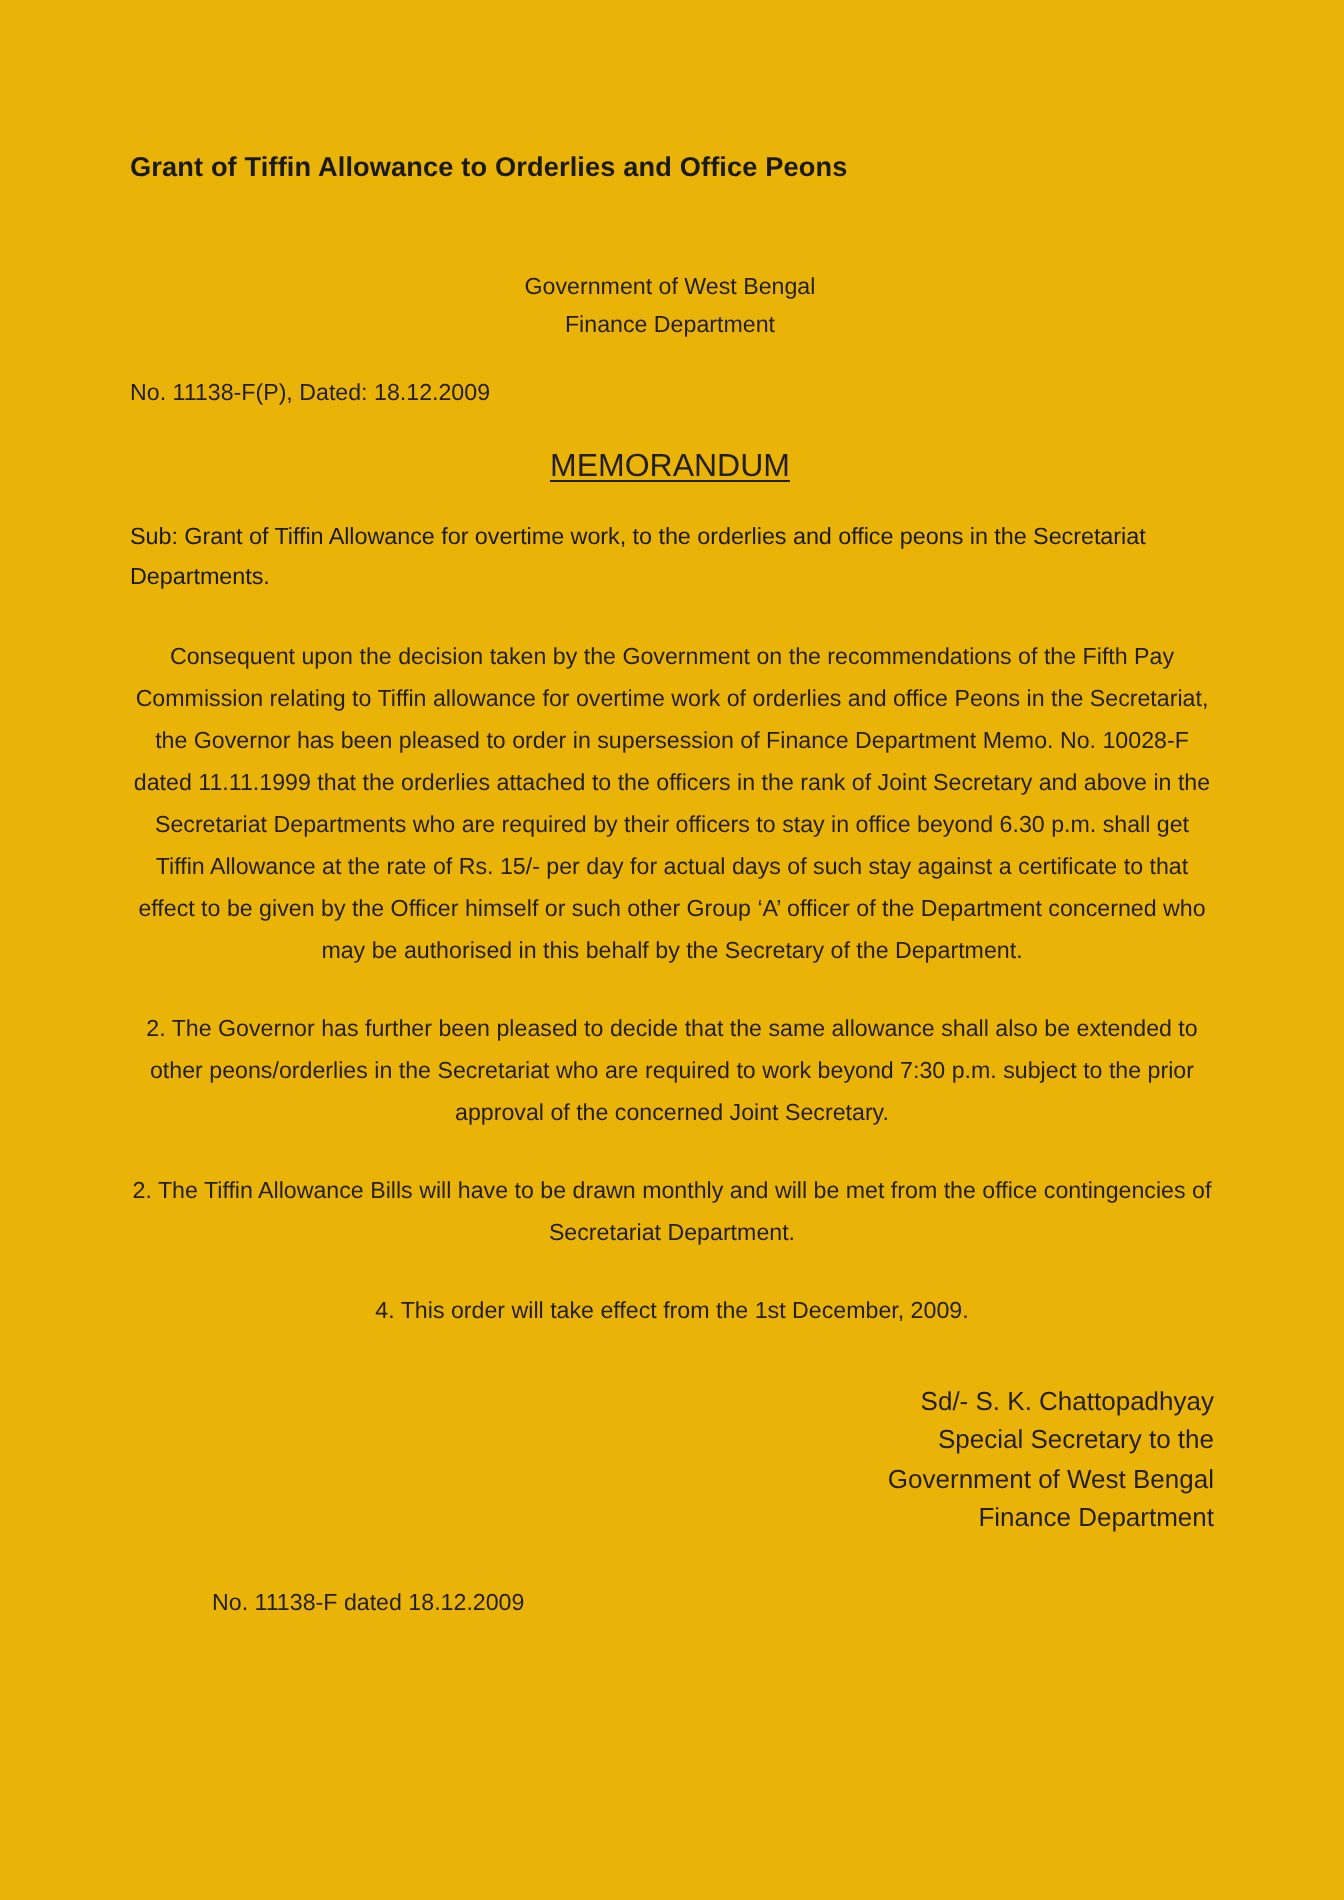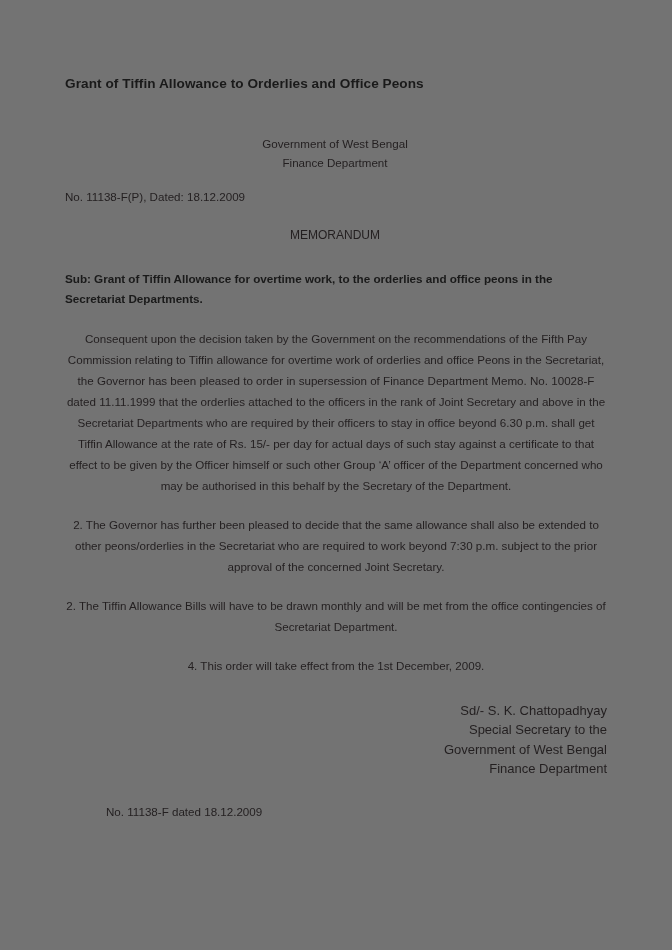--- a/index.html
+++ b/index.html
@@ -14,21 +14,21 @@
     height: 950px;
     font-family: "Liberation Sans", sans-serif;
     color: #231f20;
     -webkit-font-smoothing: antialiased;
   }
 
   .page {
     position: relative;
     width: 672px;
     height: 950px;
-    background: #737373;
+    background: #eab308;
     box-sizing: border-box;
     overflow: hidden;
   }
 
   .content {
     position: absolute;
     left: 65px;
     top: 75px;
     width: 542px;
   }
@@ -65,31 +65,32 @@
   }
 
   
   .memorandum-wrap {
     margin-top: 19px;
     width: 540px;
     text-align: center;
   }
   .memorandum {
     display: inline-block;
-    font-size: 12px;
+    font-size: 16px;
     line-height: 18px;
     color: #231f20;
+    text-decoration: underline;
     text-underline-offset: 2px;
   }
 
   
   .subject {
-    margin-top: 25px;
+    margin-top: 16px;
     font-size: 11.7px;
-    font-weight: bold;
+    font-weight: normal;
     color: #1a1a1a;
     line-height: 20.5px;
     letter-spacing: -0.002em;
   }
 
   
   .para {
     margin-top: 18px;
     font-size: 11.6px;
     line-height: 21px;

